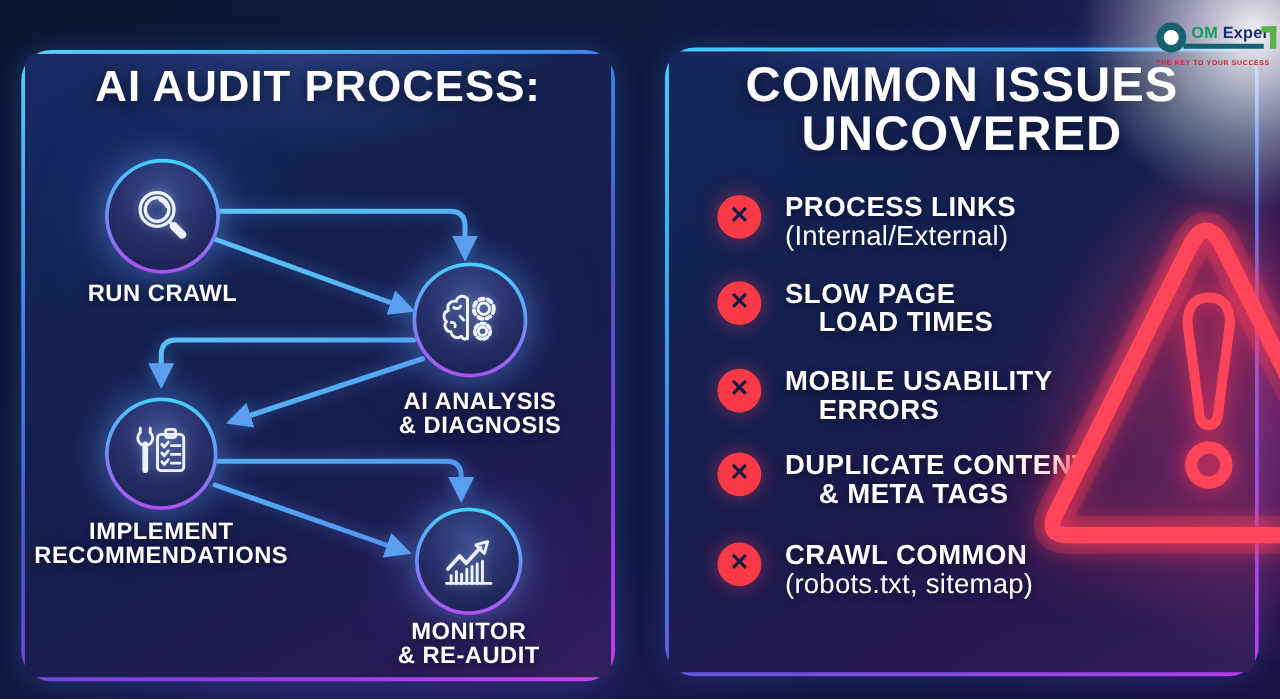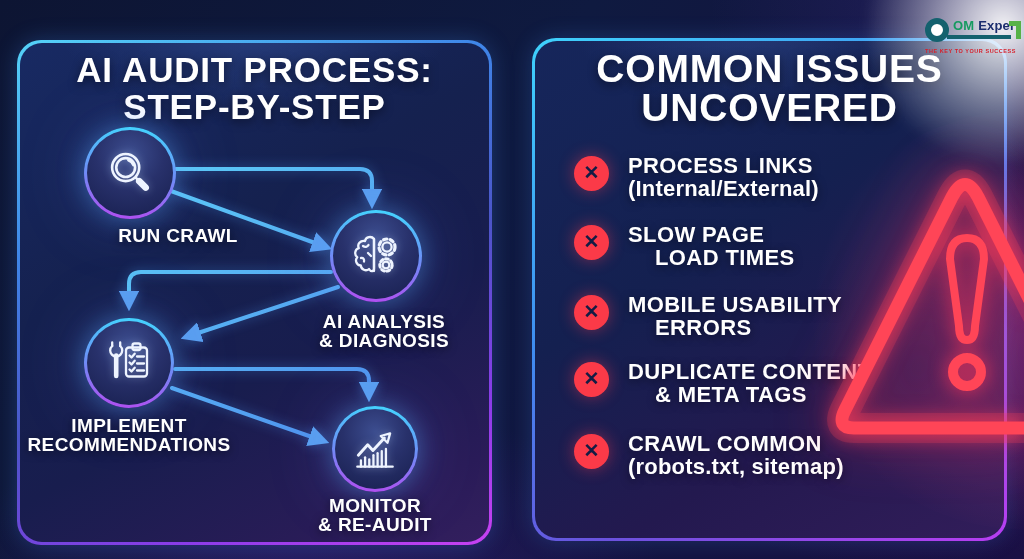--- a/index.html
+++ b/index.html
@@ -14,21 +14,21 @@
       linear-gradient(118deg,#0d1533 0%,#0f1a40 45%,#141340 75%,#1a1044 100%);
   }
   
   .panel{position:absolute;border-radius:24px;padding:3px;}
   .panel-left{left:17px;top:40px;width:475px;height:505px;
     background:linear-gradient(155deg,#55d3f8 0%,#3f86e8 30%,#4b55c8 55%,#8a3ce8 80%,#c841f2 100%);
     box-shadow:0 0 22px rgba(70,150,255,.25);}
   .panel-right{left:532px;top:38px;width:475px;height:503px;
     background:linear-gradient(150deg,#3fd2fc 0%,#3f8df0 40%,#6a52dd 70%,#b93df2 100%);
     box-shadow:0 0 22px rgba(70,150,255,.22);}
-  .panel-inner{position:relative;width:100%;height:100%;border-radius:22px;overflow:hidden;}
+  .panel-inner{position:relative;width:100%;height:100%;border-radius:9px;overflow:hidden;}
   .panel-left .panel-inner{
     background:
       radial-gradient(60% 28% at 50% -4%, rgba(80,120,210,.30), rgba(0,0,0,0) 70%),
       linear-gradient(152deg,#182a63 0%,#15214f 38%,#181d4e 62%,#2a1c58 88%,#331f5e 100%);}
   .panel-right .panel-inner{
     background:
       radial-gradient(55% 26% at 46% -4%, rgba(80,120,210,.28), rgba(0,0,0,0) 70%),
       linear-gradient(148deg,#16265b 0%,#142050 40%,#23194f 70%,#321d5a 100%);}
   
   .panel-title{position:absolute;top:8px;left:0;right:0;text-align:center;color:#ffffff;
@@ -49,21 +49,21 @@
   .flow-arrows{position:absolute;left:0;top:0;pointer-events:none;
     filter:drop-shadow(0 0 6px rgba(80,160,255,.45));}
   
   .issue-row{position:absolute;display:flex;align-items:flex-start;}
   .issue-badge{flex:0 0 auto;width:35px;height:35px;border-radius:50%;background:#fb3a48;
     display:flex;align-items:center;justify-content:center;
     box-shadow:0 0 16px rgba(255,60,80,.45);margin-top:2px;}
   .issue-badge .x-glyph{color:#131c44;font-size:19px;font-weight:800;line-height:1;transform:translateY(-1px);}
   .issue-text{margin-left:19px;color:#fff;text-shadow:0 2px 8px rgba(0,0,10,.5);}
   .issue-heading{font-size:22px;font-weight:800;line-height:23px;letter-spacing:.4px;}
-  .issue-detail{font-size:22px;font-weight:700;line-height:23px;letter-spacing:.2px;}
+  .issue-detail{font-size:22px;font-weight:400;line-height:23px;letter-spacing:.2px;}
   .issue-detail.detail-strong{font-weight:800;letter-spacing:.4px;margin-left:27px;}
   
   .glow{position:absolute;pointer-events:none;mix-blend-mode:screen;}
   .glow-white{left:858px;top:-118px;width:290px;height:290px;border-radius:50%;
     background:radial-gradient(circle, rgba(255,255,255,.95) 0%, rgba(255,255,255,.4) 38%, rgba(255,255,255,0) 68%);
     filter:blur(4px);}
   .glow-red{left:800px;top:110px;width:460px;height:420px;border-radius:50%;
     background:radial-gradient(circle, rgba(255,50,95,.30) 0%, rgba(255,50,95,.12) 45%, rgba(255,50,95,0) 70%);}
   
   .warning-triangle{position:absolute;left:0;top:0;pointer-events:none;
@@ -84,21 +84,20 @@
 </head>
 <body>
 
 <div class="stage">
 
   <section class="panel panel-left">
     <div class="panel-inner">
 
       <div class="panel-title">
         <div>AI AUDIT PROCESS:</div>
-        <div>STEP-BY-STEP</div>
       </div>
 
       <svg class="flow-arrows" width="475" height="505" viewBox="0 0 475 505">
         <defs>
           <linearGradient id="ag" gradientUnits="userSpaceOnUse" x1="100" y1="110" x2="380" y2="420">
             <stop offset="0" stop-color="#5ed4f8"></stop>
               <stop offset="1" stop-color="#4d86ec"></stop>
           </linearGradient>
           <marker id="ah" viewBox="0 0 10 10" refX="1.2" refY="5" markerWidth="5.2" markerHeight="5.2" orient="auto-start-reverse">
             <path d="M0,0 L10,5 L0,10 Z" fill="#5aa0f0"></path>
@@ -118,21 +117,21 @@
         <div class="circle-core">
           <svg width="52" height="52" viewBox="0 0 48 48" fill="none" stroke="#eef4ff" stroke-width="2.4" stroke-linecap="round">
             <circle cx="20" cy="19" r="12.5"></circle>
             <circle cx="20" cy="19" r="8.7"></circle>
             <path d="M22.5,12.2 a7.5,7.5 0 0 1 4.6,4.4"></path>
             <line x1="29.5" y1="28.5" x2="31.5" y2="30.5"></line>
             <line x1="32.5" y1="31.5" x2="38.5" y2="37.5" stroke-width="6"></line>
           </svg>
         </div>
       </div>
-      <div class="step-label" style="left:0px;top:184px;margin-left:48px;">
+      <div class="step-label" style="left:0px;top:184px;">
         <div>RUN CRAWL</div>
       </div>
 
       <div class="step-circle" style="left:310px;top:167px;width:92px;height:92px;">
         <div class="circle-core">
           <svg width="54" height="50" viewBox="0 0 54 50" fill="none" stroke="#eef4ff" stroke-width="2.3" stroke-linecap="round" stroke-linejoin="round">
             <path d="M25,8 C22.5,4.8 16.8,5.6 16,10 C11.2,9.2 8,13.2 9.8,17.2 C5.8,18.4 5,23.6 8.2,26.2 C5.6,29.4 7.6,34.4 11.8,34.4 C12,38.6 17,40.6 20,38 C22,41.4 25,40.6 25,37.5 Z"></path>
             <path d="M25,8 L25,40"></path>
             <path d="M14,15 c2,1.5 4.5,1 5.5,-1"></path>
             <path d="M12,27 c2.5,-.5 3.5,1.5 3,3.5"></path>

